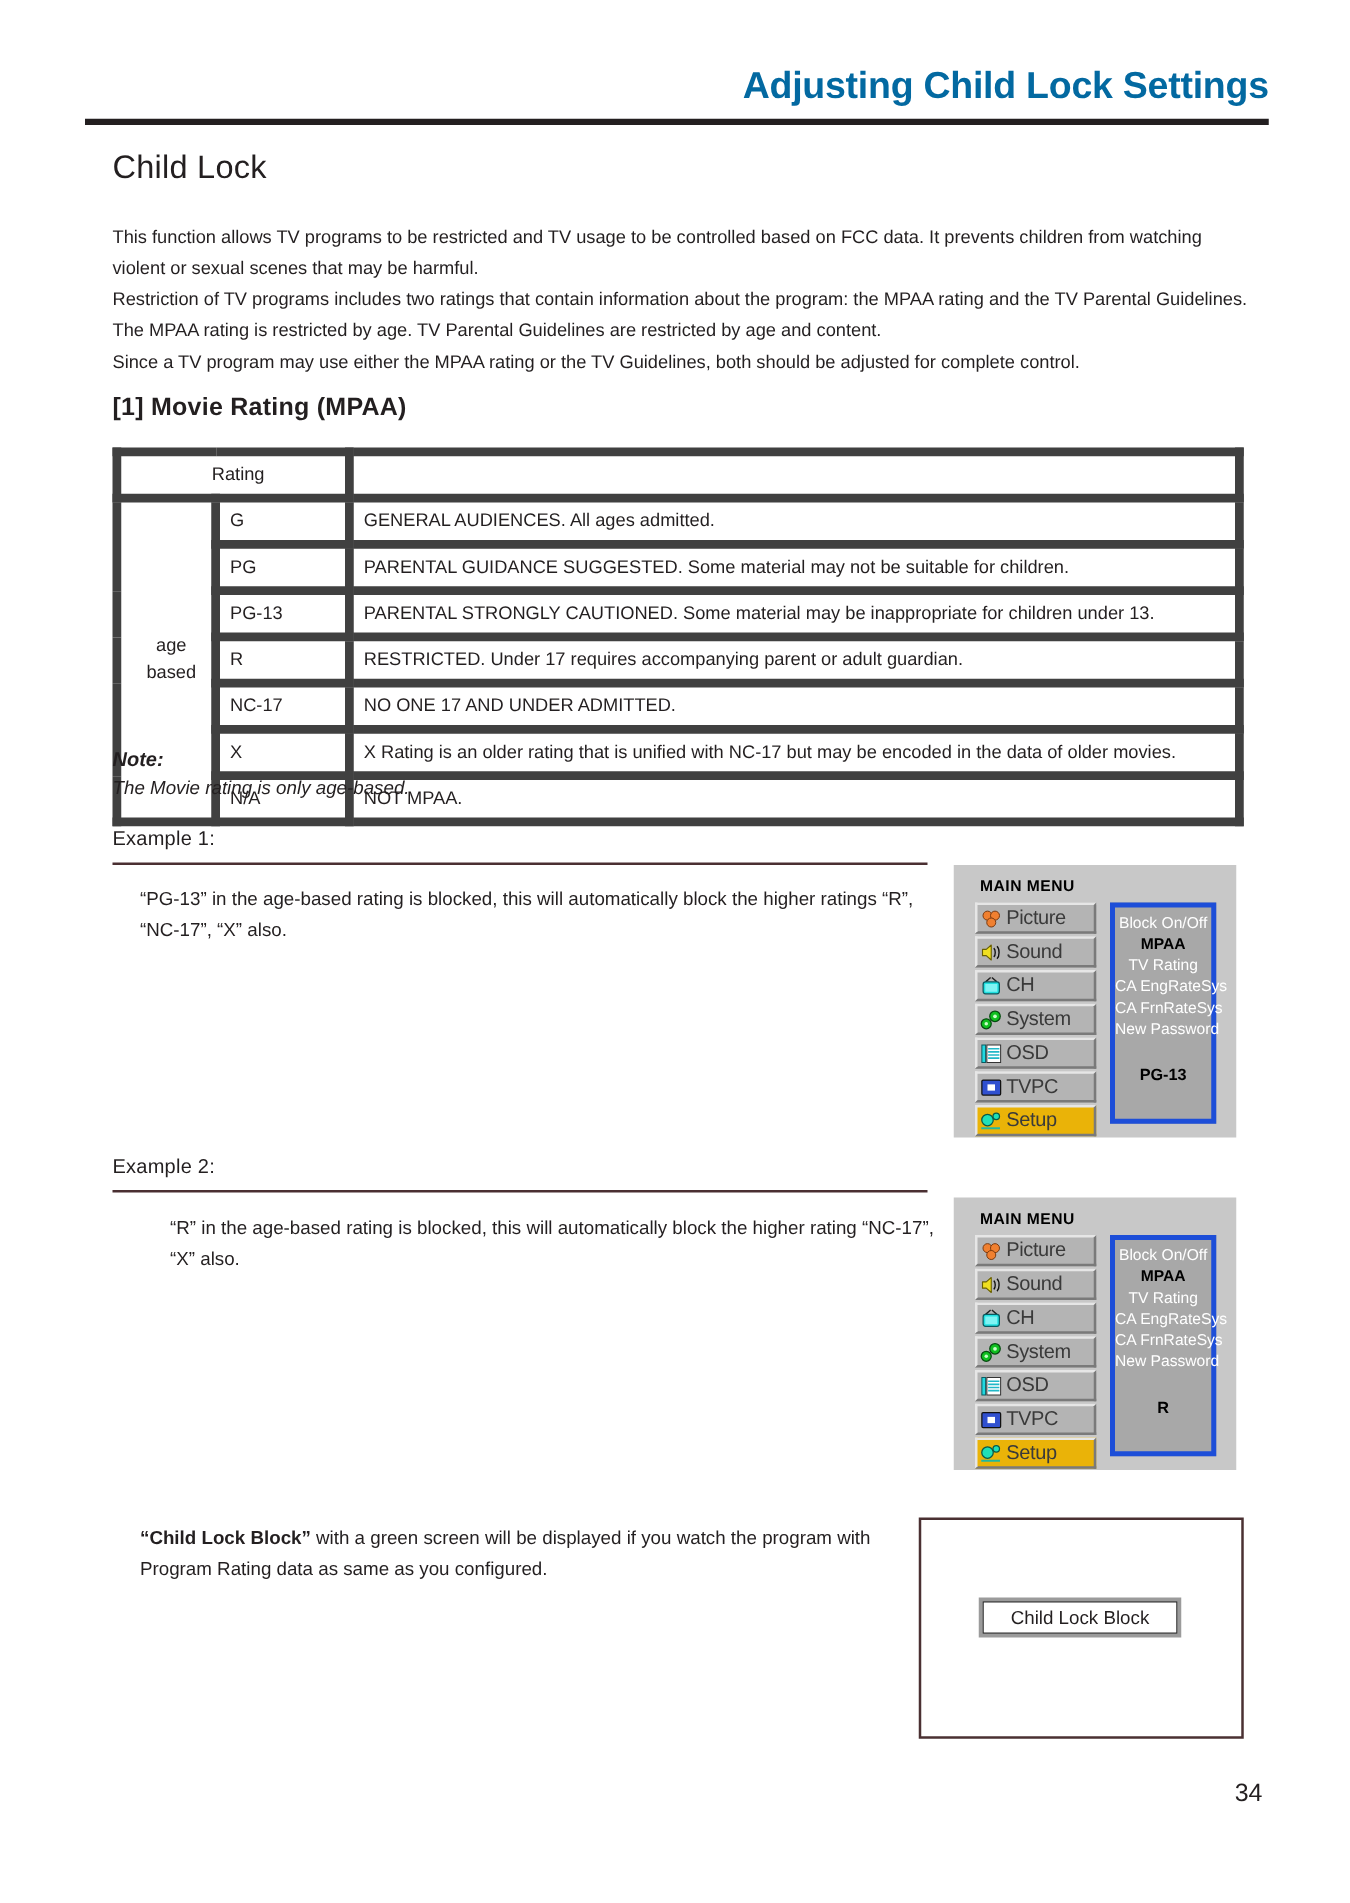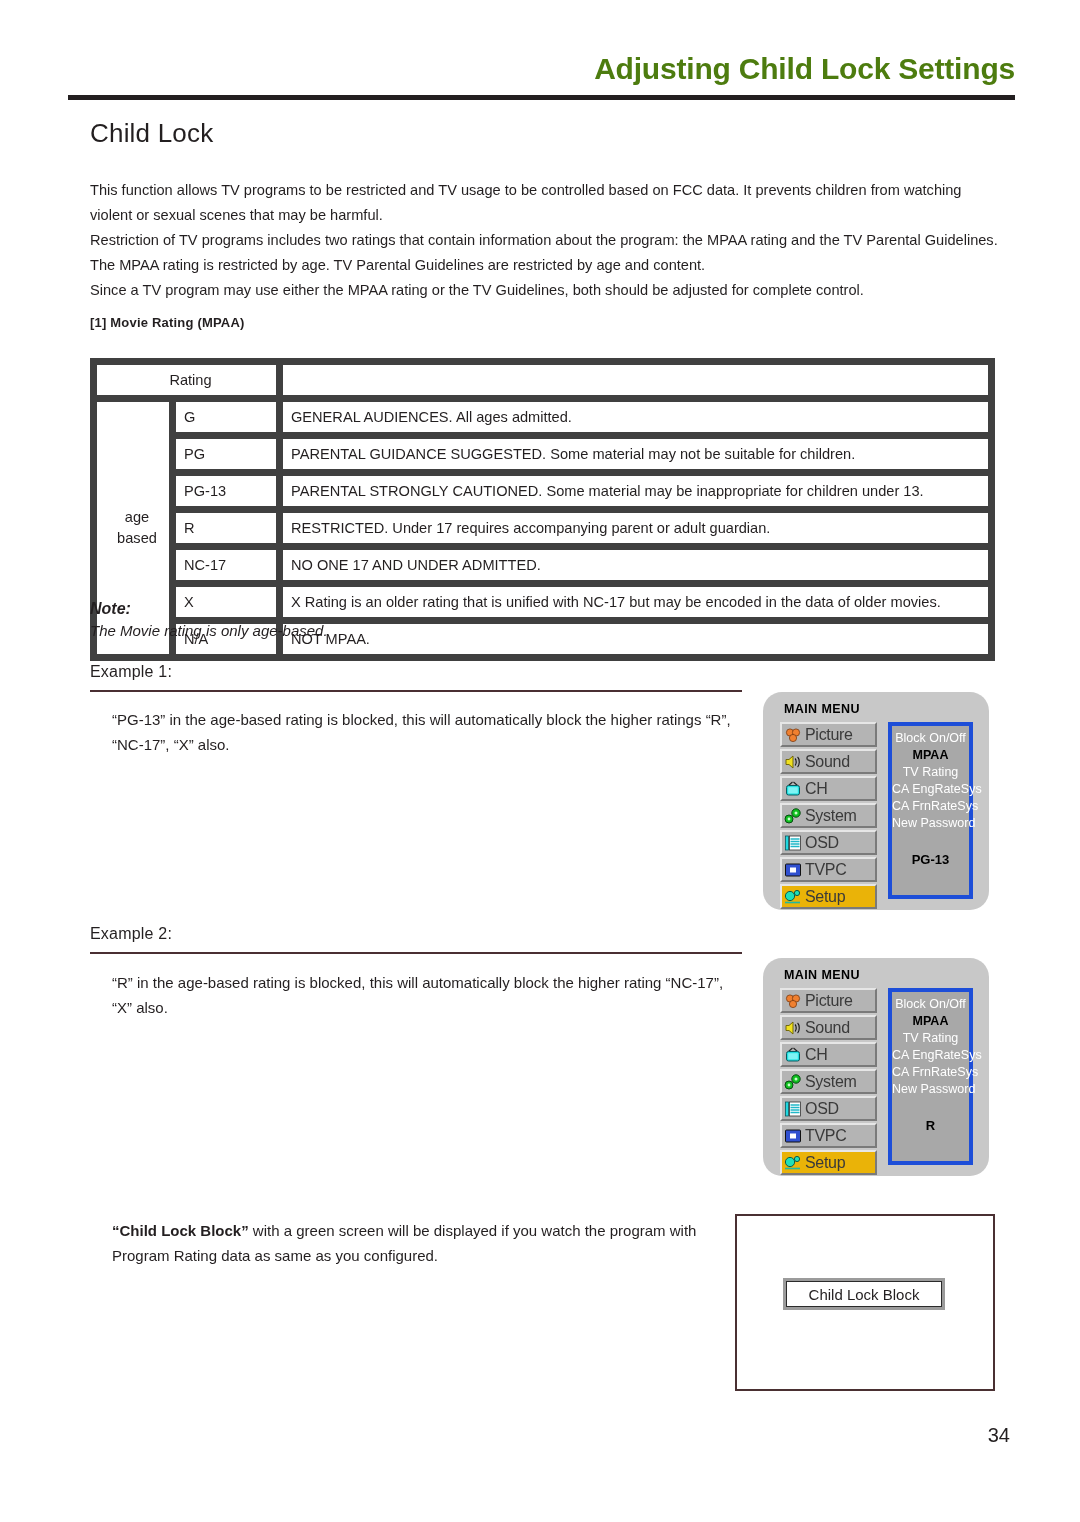--- a/index.html
+++ b/index.html
@@ -19,21 +19,21 @@
   
   #page-title {
     position: absolute;
     left: 68px;
     top: 52px;
     width: 947px;
     text-align: right;
     font-size: 30px;
     font-weight: bold;
     letter-spacing: -0.2px;
-    color: #4d7c0f;
+    color: #0369a1;
   }
   #title-rule {
     position: absolute;
     left: 68px;
     top: 95px;
     width: 947px;
     height: 5px;
     background: #231f20;
   }
 
@@ -58,21 +58,21 @@
     line-height: 25px;
     color: #231f20;
   }
   #intro p { margin: 0; }
 
   
   #subsection-label {
     position: absolute;
     left: 90px;
     top: 315px;
-    font-size: 13px;
+    font-size: 20px;
     font-weight: bold;
     letter-spacing: 0.2px;
   }
 
   
   #rating-table {
     position: absolute;
     left: 90px;
     top: 358px;
     width: 905px;
@@ -134,30 +134,29 @@
     font-size: 15px;
     line-height: 25px;
   }
 
   #example1-label { left: 90px; top: 663px; }
   #example1-rule  { top: 690px; }
   #example1-body  { top: 707px; }
 
   #example2-label { left: 90px; top: 925px; }
   #example2-rule  { top: 952px; }
-  #example2-body  { top: 970px; }
+  #example2-body  { top: 970px; margin-left: 24px; }
 
   
   .osd {
     position: absolute;
     width: 226px;
     height: 218px;
     background: #c8c8c8;
     box-sizing: border-box;
-    border-radius: 19px;
   }
   #osd-1 { left: 763px; top: 692px; }
   #osd-2 { left: 763px; top: 958px; }
 
   .osd-title {
     position: absolute;
     left: 21px;
     top: 10px;
     font-size: 12.5px;
     font-weight: bold;

